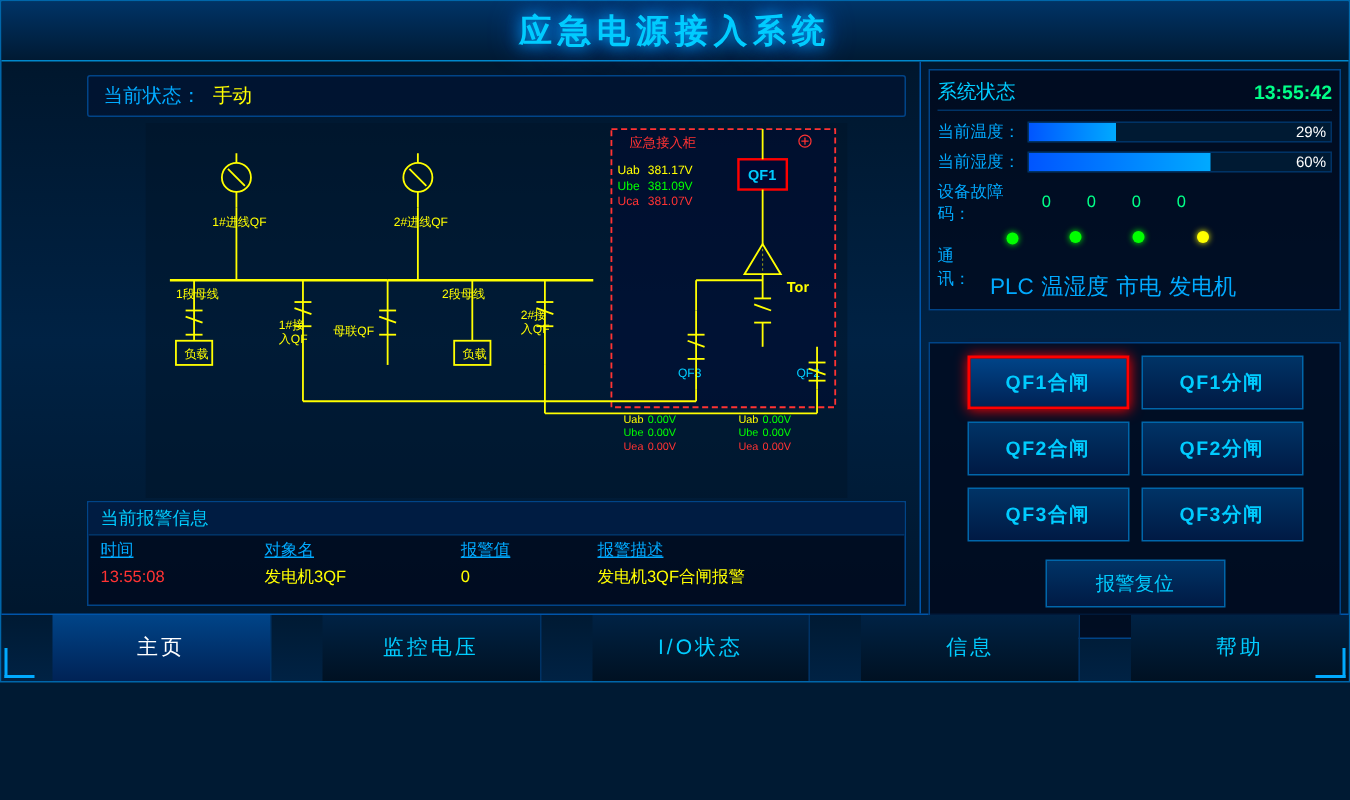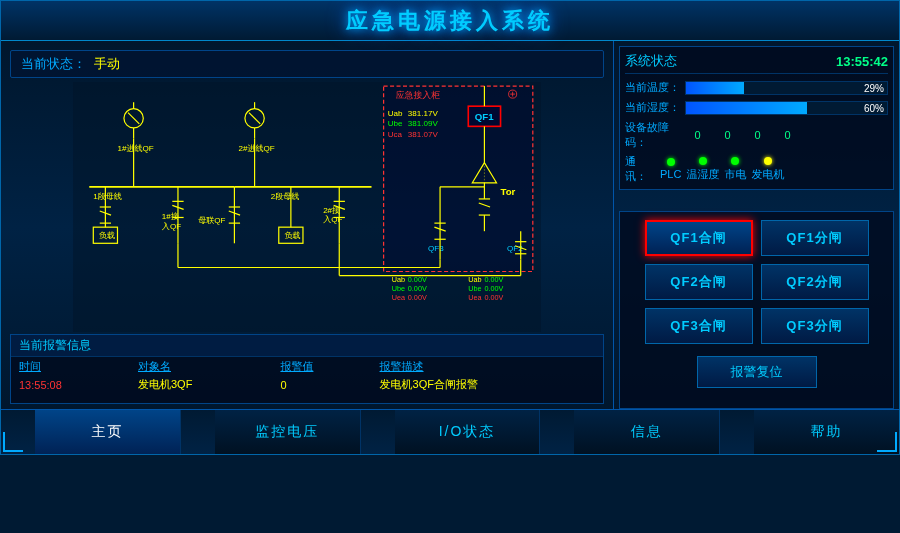--- a/index.html
+++ b/index.html
@@ -51,20 +51,21 @@
     .corner-tl { top: 2px; left: 2px; border-width: 2px 0 0 2px; }
     .corner-tr { top: 2px; right: 2px; border-width: 2px 2px 0 0; }
     .corner-bl { bottom: 2px; left: 2px; border-width: 0 0 2px 2px; }
     .corner-br { bottom: 2px; right: 2px; border-width: 0 2px 2px 0; }
 
     
     .content-area {
       display: flex;
       width: 100%;
       height: calc(100% - 40px - 45px);
+      padding-left: 48px;
     }
 
     
     .left-panel {
       flex: 1;
       position: relative;
       padding: 5px;
       border-right: 1px solid #0055aa;
     }
 
@@ -251,21 +252,22 @@
     .comm-dot {
       width: 8px;
       height: 8px;
       border-radius: 50%;
       background: #00ff00;
       box-shadow: 0 0 4px #00ff00;
     }
     .comm-dot.yellow { background: #ffff00; box-shadow: 0 0 4px #ffff00; }
     .comm-name {
       color: #00aaff;
-      font-size: 11px;
+      font-size: 15px;
+      margin-top: 18px;
     }
 
     
     .control-section {
       border: 1px solid #004488;
       background: rgba(0, 10, 30, 0.8);
       padding: 8px;
       flex: 1;
     }
 

